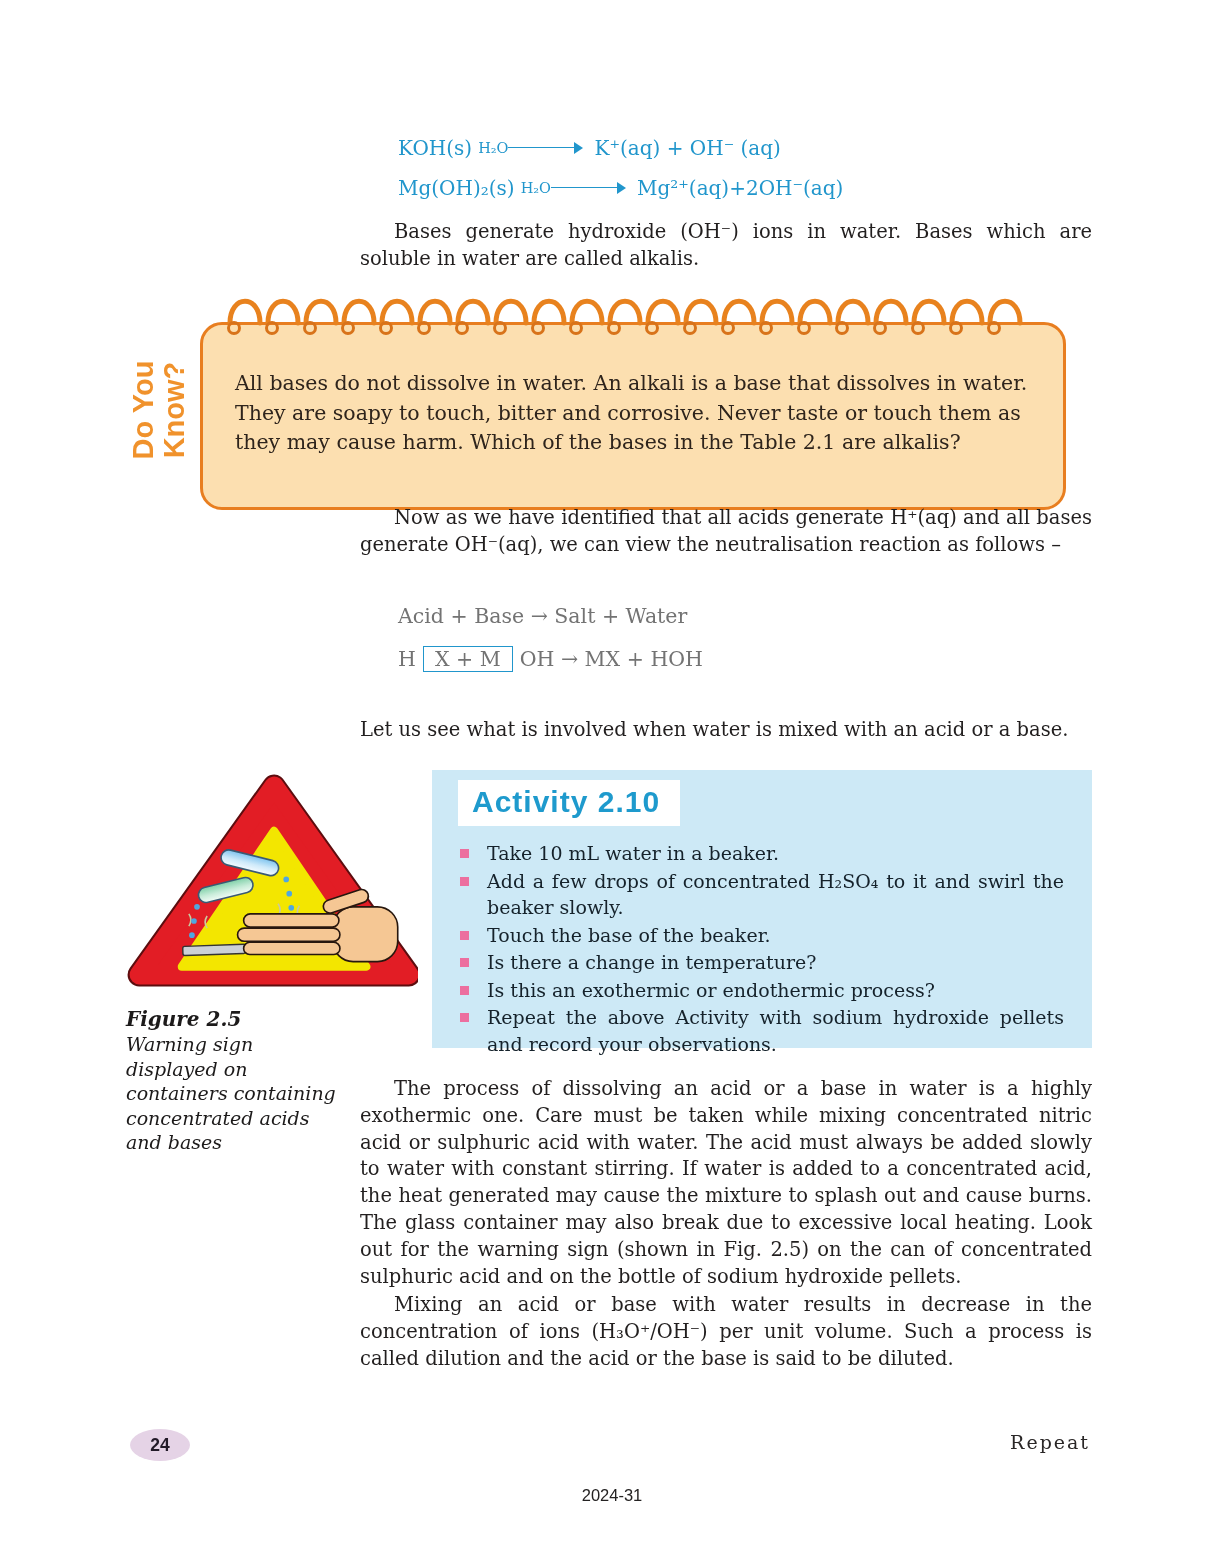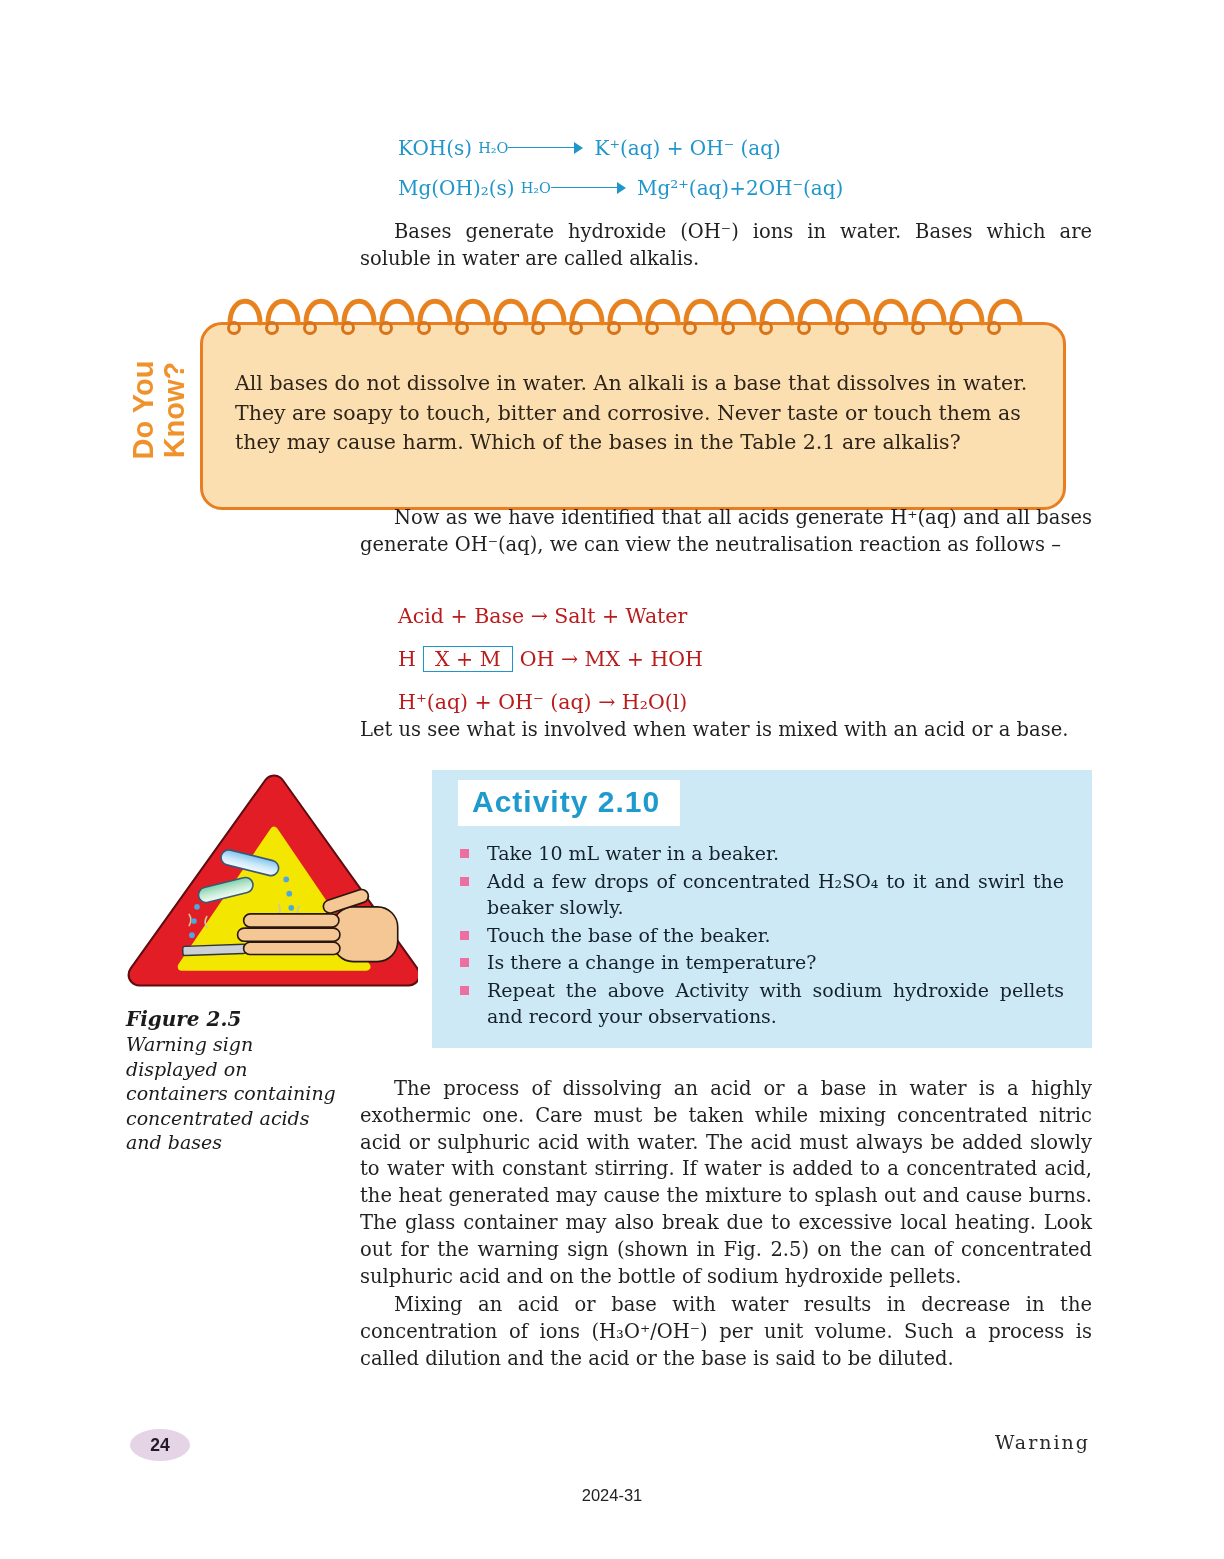--- a/index.html
+++ b/index.html
@@ -21,21 +21,21 @@
   .dyk-box{position:absolute;left:200px;top:322px;width:866px;height:188px;
            background:#fcdfb0;border:3.5px solid #e87e20;border-radius:22px;box-sizing:border-box;}
   .dyk-text{position:absolute;left:32px;right:28px;top:44px;font-size:20.5px;line-height:29.5px;color:#2e241c;}
   .coils{position:absolute;left:22px;top:-39px;width:820px;height:52px;}
   .dyk-label{position:absolute;left:106px;top:342px;width:106px;height:136px;
              display:flex;align-items:center;justify-content:center;}
   .dyk-label-inner{transform:rotate(-90deg);white-space:nowrap;text-align:center;
              font-family:"Liberation Sans", sans-serif;font-weight:bold;font-size:29px;
              line-height:31px;color:#f0922c;}
   
-  .mid-eqs{position:absolute;left:398px;top:594px;color:#b91c1c;font-size:20.5px;}
+  .mid-eqs{position:absolute;left:398px;top:594px;color:#737373;font-size:20.5px;}
   .mid-eq{height:43px;display:flex;align-items:center;}
   .boxed{border:1.6px solid #2196cc;padding:0px 11px;margin:12px 7px;display:inline-block;}
   
   .warn-figure{position:absolute;left:124px;top:774px;width:294px;height:222px;}
   .fig-caption{position:absolute;left:126px;top:1006px;width:222px;font-style:italic;color:#1c1a1a;}
   .fig-label{font-weight:bold;font-size:20px;line-height:26px;}
   .fig-text{font-size:19px;line-height:24.5px;}
   
   .activity-box{position:absolute;left:432px;top:770px;width:660px;height:278px;
                 background:#cde9f6;box-sizing:border-box;padding:10px 28px 0 26px;}
@@ -121,21 +121,20 @@
 
   <div class="para" style="top:505px">Now as we have identified that all acids generate H⁺(aq) and all bases generate OH⁻(aq), we can view the neutralisation reaction as follows –</div>
 
   <div class="mid-eqs">
     <div class="mid-eq">Acid + Base → Salt + Water</div>
     <div class="mid-eq">
       <span>H</span>
       <span class="boxed">X + M</span>
       <span>OH → MX + HOH</span>
     </div>
-    <div class="mid-eq">H⁺(aq) + OH⁻ (aq) → H₂O(l)</div>
   </div>
 
   <div class="lead-line">Let us see what is involved when water is mixed with an acid or a base.</div>
 
   <div class="warn-figure">
     <svg viewBox="0 0 290 215" width="294" height="218" aria-hidden="true">
       <defs>
         <linearGradient id="tubeA" x1="0" y1="0" x2="0" y2="1">
           <stop offset="0" stop-color="#7fc4ef"></stop>
             <stop offset="0.55" stop-color="#cfeafa"></stop>
@@ -202,25 +201,29 @@
       <li>
           <span class="bullet-sq"></span>
           <span class="li-text">Touch the base of the beaker.</span>
         </li>
       <li>
           <span class="bullet-sq"></span>
           <span class="li-text">Is there a change in temperature?</span>
         </li>
       <li>
           <span class="bullet-sq"></span>
+          <span class="li-text">Is this an exothermic or endothermic process?</span>
+        </li>
+      <li>
+          <span class="bullet-sq"></span>
           <span class="li-text">Repeat the above Activity with sodium hydroxide pellets and record your observations.</span>
         </li>
     </ul>
   </div>
 
   <div class="para" style="top:1076px">The process of dissolving an acid or a base in water is a highly exothermic one. Care must be taken while mixing concentrated nitric acid or sulphuric acid with water. The acid must always be added slowly to water with constant stirring. If water is added to a concentrated acid, the heat generated may cause the mixture to splash out and cause burns. The glass container may also break due to excessive local heating. Look out for the warning sign (shown in Fig. 2.5) on the can of concentrated sulphuric acid and on the bottle of sodium hydroxide pellets.</div>
   <div class="para" style="top:1292px">Mixing an acid or base with water results in decrease in the concentration of ions (H₃O⁺/OH⁻) per unit volume. Such a process is called dilution and the acid or the base is said to be diluted.</div>
 
   <div class="page-badge">24</div>
-  <div class="footer-right">Warning</div>
+  <div class="footer-right">Repeat</div>
   <div class="footer-center">2024-31</div>
 
 </div>
 
 </body></html>

